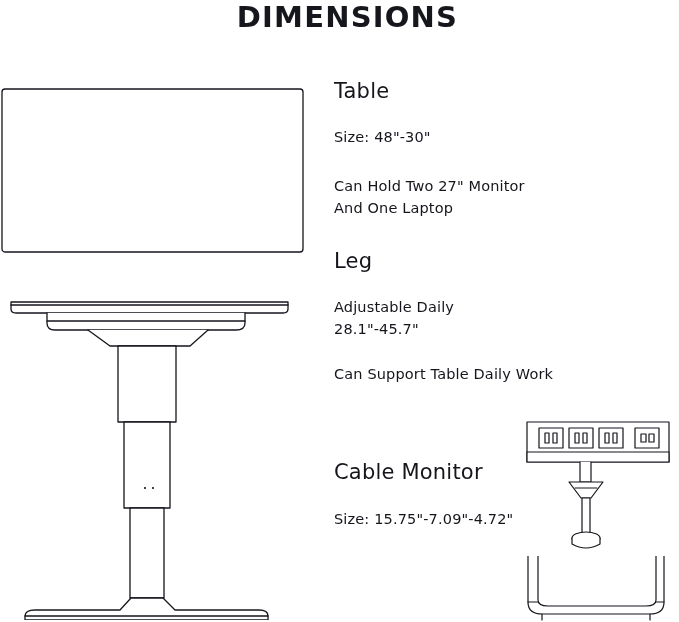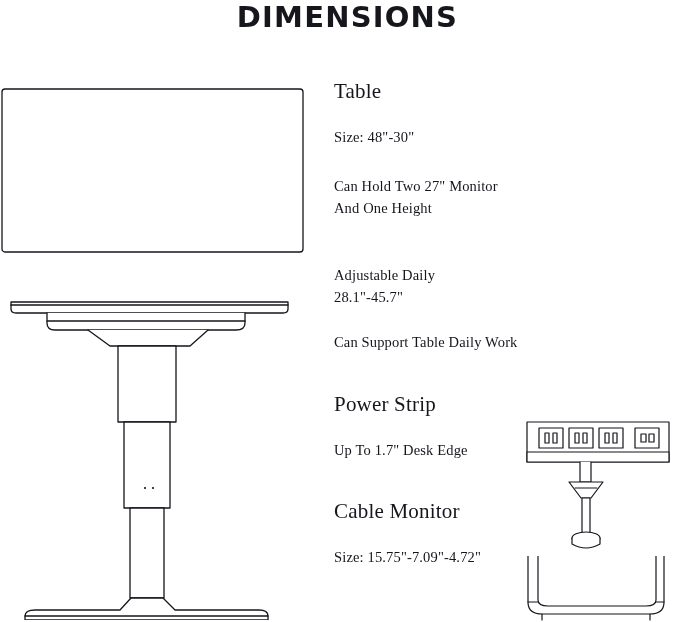--- a/index.html
+++ b/index.html
@@ -41,21 +41,20 @@
 
   
   .spec-col {
     position: absolute;
     left: 334px;
     top: 78px;
     width: 345px;
   }
   .spec-block {
     position: relative;
-    font-family: Liberation Serif, serif;
   }
   .spec-heading {
     font-size: 21px;
     font-weight: normal;
     color: #15151c;
     letter-spacing: 0.2px;
     margin: 0 0 6px 0;
     line-height: 1.25;
   }
   .spec-line {
@@ -128,40 +127,36 @@
 </div>
 
 <div class="spec-col">
 
   <div class="spec-block">
     <div class="spec-heading">Table</div>
     <div class="gap-sm"></div>
     <p class="spec-line spec-para">Size: 48"-30"</p>
     <div class="gap-md"></div>
     <p class="spec-line">Can Hold Two 27" Monitor</p>
-    <p class="spec-line">And One Height</p>
+    <p class="spec-line">And One Laptop</p>
   </div>
 
   <div style="height:28px"></div>
 
   <div class="spec-block">
+    <div class="spec-heading">Leg</div>
     <div class="gap-sm"></div>
     <p class="spec-line">Adjustable Daily</p>
     <p class="spec-line">28.1"-45.7"</p>
     <div class="gap-md"></div>
     <p class="spec-line">Can Support Table Daily Work</p>
   </div>
 
   <div style="height:38px"></div>
 
-  <div class="spec-block">
-    <div class="spec-heading">Power Strip</div>
-    <div class="gap-sm"></div>
-    <p class="spec-line">Up To 1.7" Desk Edge</p>
-  </div>
 
   <div style="height:36px"></div>
 
   <div class="spec-block">
     <div class="spec-heading">Cable Monitor</div>
     <div class="gap-sm"></div>
     <p class="spec-line">Size: 15.75"-7.09"-4.72"</p>
   </div>
 
 </div>

